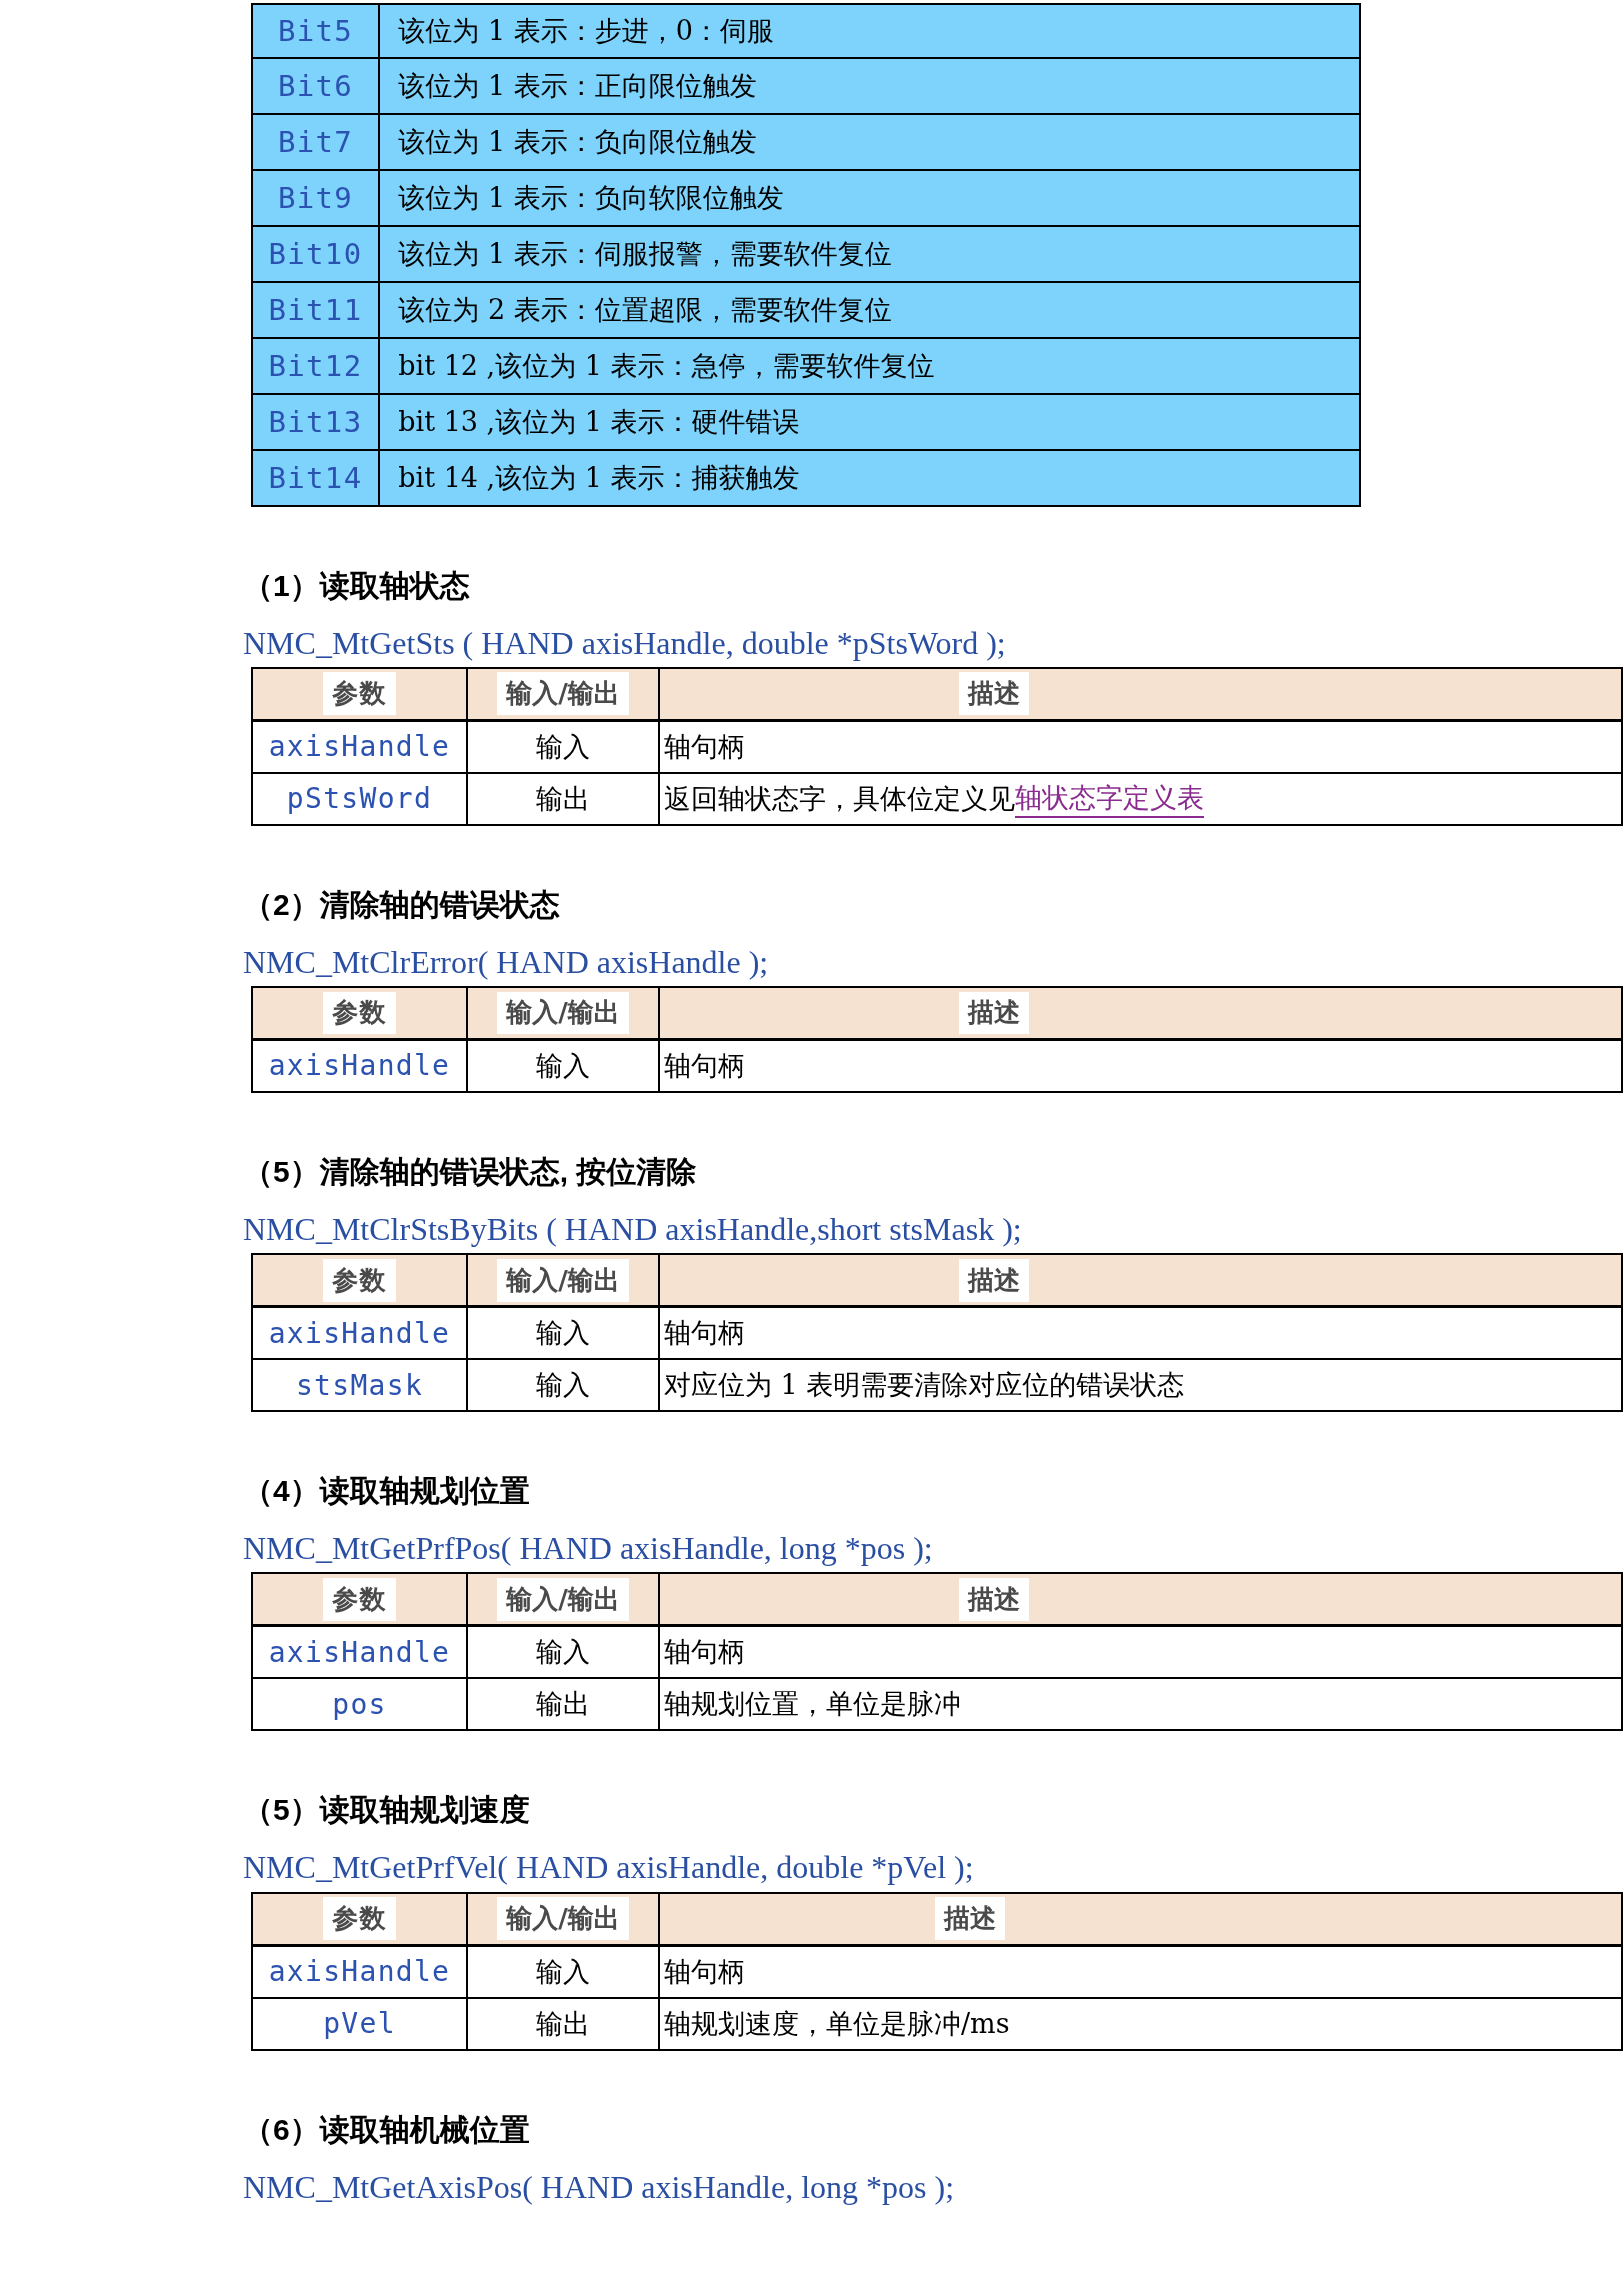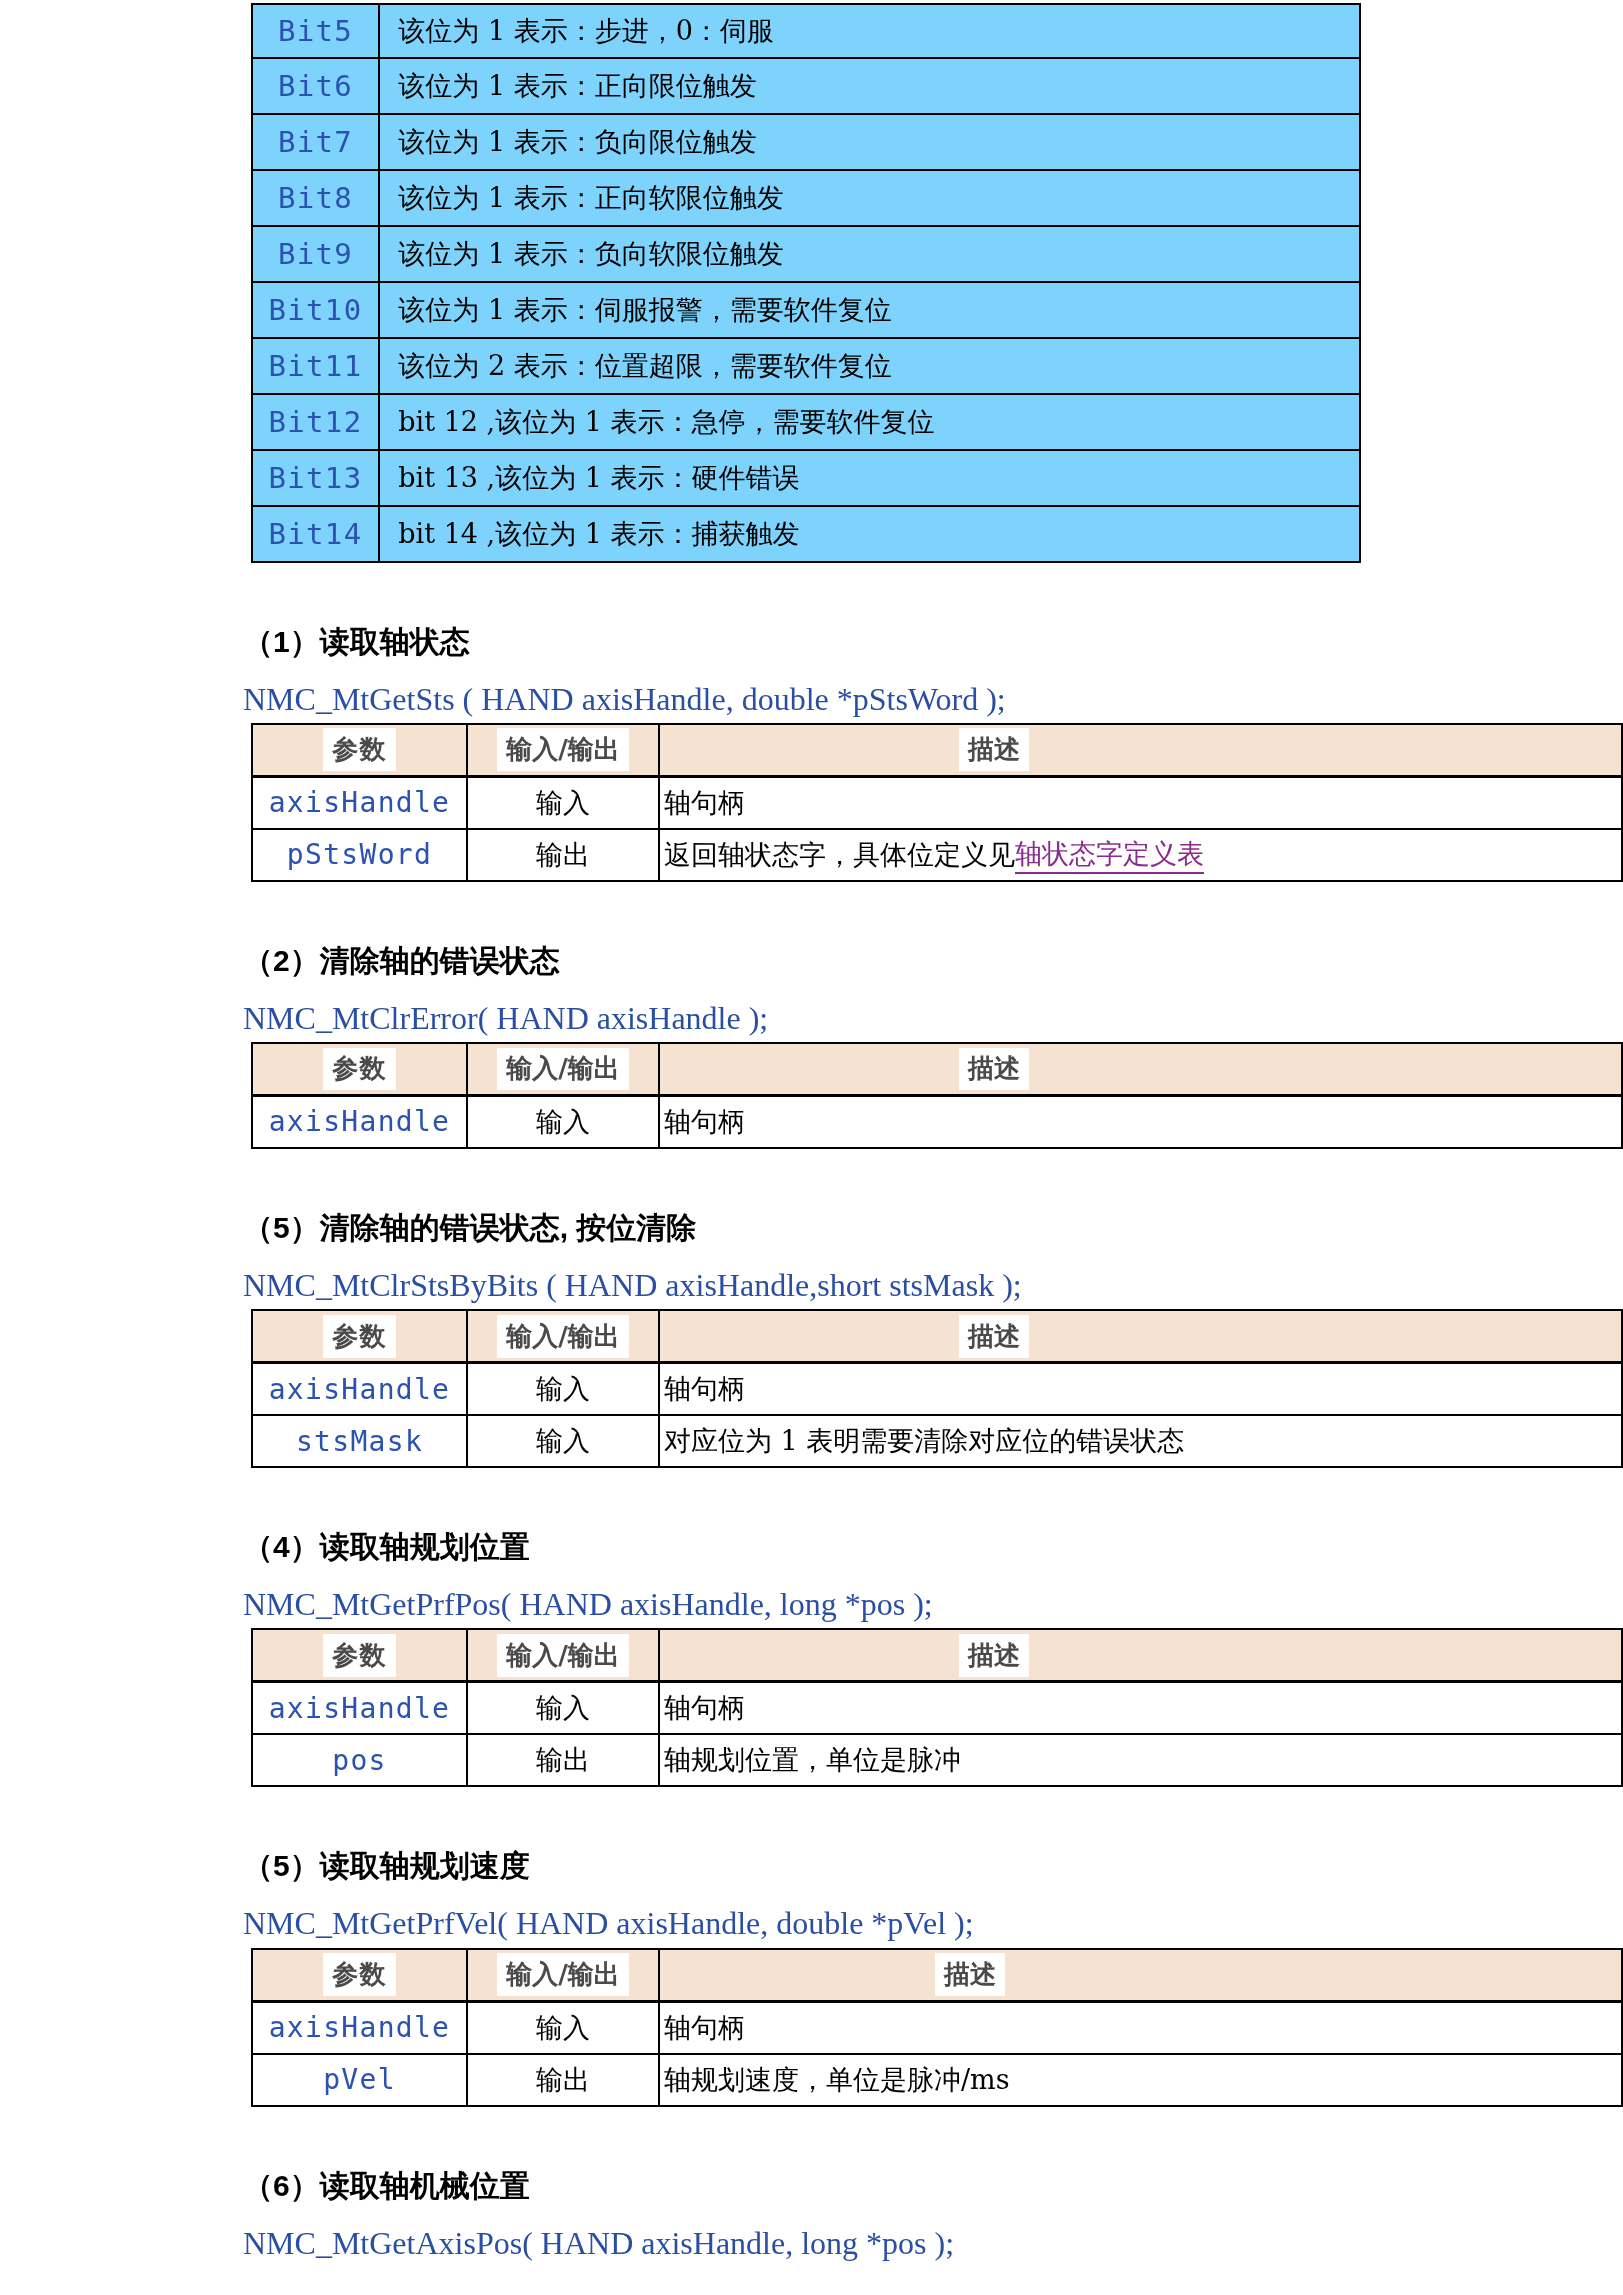--- a/index.html
+++ b/index.html
@@ -109,24 +109,20 @@
       </div>
       <div class="bit-row">
         <div class="bit-label-cell">Bit6</div>
         <div class="bit-desc-cell">该位为 1 表示：正向限位触发</div>
       </div>
       <div class="bit-row">
         <div class="bit-label-cell">Bit7</div>
         <div class="bit-desc-cell">该位为 1 表示：负向限位触发</div>
       </div>
       <div class="bit-row">
-        <div class="bit-label-cell">Bit8</div>
-        <div class="bit-desc-cell">该位为 1 表示：正向软限位触发</div>
-      </div>
-      <div class="bit-row">
         <div class="bit-label-cell">Bit9</div>
         <div class="bit-desc-cell">该位为 1 表示：负向软限位触发</div>
       </div>
       <div class="bit-row">
         <div class="bit-label-cell">Bit10</div>
         <div class="bit-desc-cell">该位为 1 表示：伺服报警，需要软件复位</div>
       </div>
       <div class="bit-row">
         <div class="bit-label-cell">Bit11</div>
         <div class="bit-desc-cell">该位为 2 表示：位置超限，需要软件复位</div>

